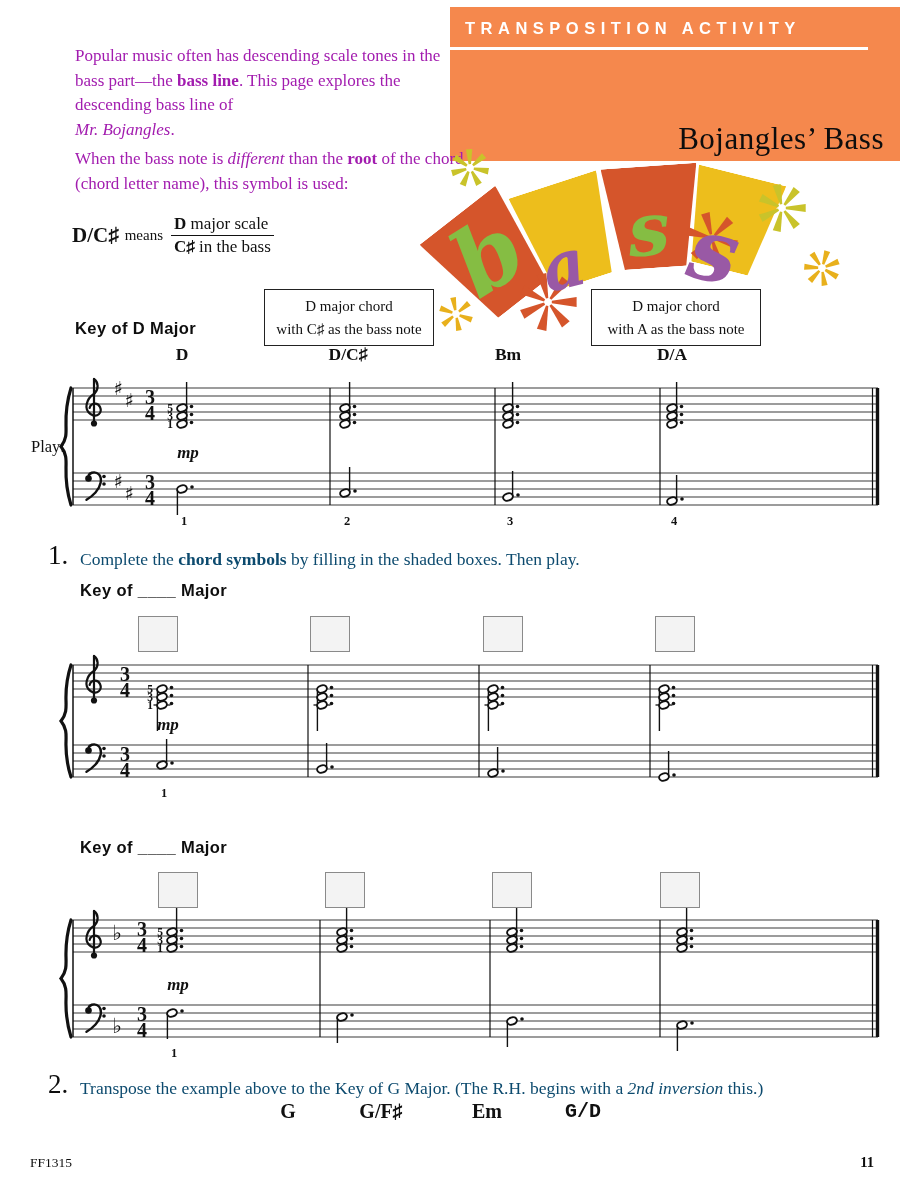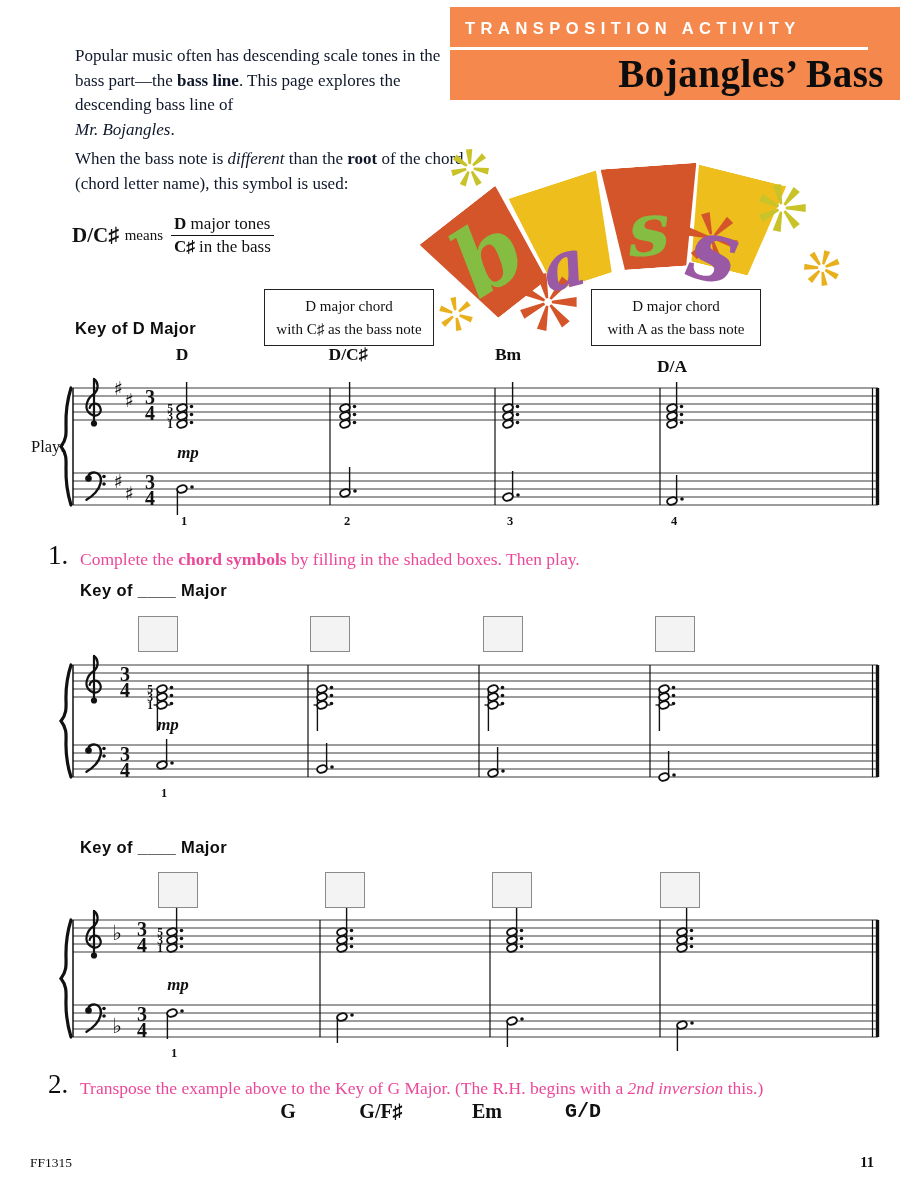--- a/index.html
+++ b/index.html
@@ -1,27 +1,27 @@
 <!DOCTYPE html>
 <html><head>
 <meta charset="utf-8">
 <style>
   html,body{margin:0;padding:0;background:#e8e8e8;}
   .page{position:relative;width:900px;height:1200px;background:#ffffff;margin:0 auto;
         font-family:"Liberation Serif","DejaVu Serif",serif;color:#111;overflow:hidden;}
   
-  .banner{position:absolute;left:450px;top:7px;width:450px;height:93px;}
+  .banner{position:absolute;left:450px;top:7px;width:450px;height:154px;}
   .banner-eyebrow{height:40px;line-height:42px;padding-left:15px;
         font-family:"Liberation Sans","DejaVu Sans",sans-serif;font-weight:bold;
         font-size:16.5px;letter-spacing:5.5px;color:#ffffff;white-space:nowrap;}
   .banner-rule{height:3px;background:#ffffff;margin-right:32px;}
-  .banner-title{position:absolute;right:16px;bottom:4px;font-weight:bold;font-size:39px;
+  .banner-title{position:absolute;right:16px;bottom:4px;font-weight:normal;font-size:31px;
         color:#0d0d0d;letter-spacing:0.5px;}
   
-  .para{position:absolute;font-size:17px;line-height:1.45;color:#0f172a;}
+  .para{position:absolute;font-size:17px;line-height:1.45;color:#a21caf;}
   #intro-p1{left:75px;top:44px;width:372px;}
   #intro-p2{left:75px;top:147px;width:400px;}
   
   .formula{position:absolute;left:72px;top:214px;display:flex;align-items:center;}
   .formula-symbol{font-weight:bold;font-size:21px;}
   .formula-means{font-size:15px;margin:0 8px 0 6px;}
   .fraction{display:inline-block;text-align:left;font-size:17px;}
   .fraction .num{border-bottom:1.6px solid #111;padding:0 3px 1px 3px;}
   .fraction .den{padding:1px 3px 0 3px;}
   
@@ -46,21 +46,21 @@
   .chord-label{position:absolute;transform:translateX(-50%);font-weight:bold;font-size:17.5px;white-space:nowrap;}
   .chord-label-lg{position:absolute;transform:translateX(-50%);font-weight:bold;font-size:20px;white-space:nowrap;}
   
   .system-svg{position:absolute;left:30px;width:860px;}
   #svg-example{top:366px;height:172px;}
   #svg-ex1{top:640px;height:170px;}
   #svg-ex2{top:888px;height:178px;}
   .answer-box{position:absolute;background:#f3f3f3;border:1.2px solid #8a8a8a;}
   
   .item-number{position:absolute;font-size:27px;color:#0d0d0d;}
-  .item-text{position:absolute;font-size:17.5px;color:#ec4899;white-space:nowrap;}
+  .item-text{position:absolute;font-size:17.5px;color:#0c4a6e;white-space:nowrap;}
   #item1-number{left:48px;top:540px;}
   #item1-text{left:80px;top:549px;}
   #item2-number{left:48px;top:1069px;}
   #item2-text{left:80px;top:1078px;}
   
   .footer-text{position:absolute;font-size:13.5px;color:#0d0d0d;}
   #footer-left{left:30px;top:1155px;}
   #footer-right{right:26px;top:1154px;font-size:14.5px;font-weight:bold;}
   b{font-weight:bold;} i{font-style:italic;}
 </style>
@@ -76,21 +76,21 @@
   </div>
 
   <div class="para" id="intro-p1"><span>Popular music often has descending scale tones in the bass part—the </span><b>bass line</b><span>. This page explores the descending bass line of</span><br><i>Mr. Bojangles</i><span>.</span></div>
 
   <div class="para" id="intro-p2"><span>When the bass note is </span><i>different</i><span> than the </span><b>root</b><span> of the chord (chord letter name), this symbol is used:</span></div>
 
   <div class="formula">
     <span class="formula-symbol">D/C♯</span>
     <span class="formula-means">means</span>
     <span class="fraction">
-      <span class="num" style="display:block;"><b>D</b><span> major tones</span></span>
+      <span class="num" style="display:block;"><b>D</b><span> major scale</span></span>
       <span class="den" style="display:block;"><b>C♯</b><span> in the bass</span></span>
     </span>
   </div>
 
   <div id="bass-art">
       <div class="trap" style="left: 256px; top: 28px; width: 90px; height: 96px; background: rgb(237, 190, 28); transform: rotate(14deg);"></div>
       <div class="trap" style="left: 174px; top: 20px; width: 96px; height: 102px; background: rgb(213, 85, 43); transform: rotate(-4deg);"></div>
       <div class="trap" style="left: 92px; top: 36px; width: 92px; height: 102px; background: rgb(237, 190, 28); transform: rotate(-18deg);"></div>
       <div class="trap" style="left: 12px; top: 58px; width: 96px; height: 106px; background: rgb(213, 85, 43); transform: rotate(-38deg);"></div>
     <svg id="art-flowers" viewBox="0 0 446 200">
@@ -165,21 +165,21 @@
   </div>
   <div class="callout" id="callout-2">
     <span>D major chord</span>
     <span>with A as the bass note</span>
   </div>
 
   <div class="key-label" id="key-label-example">Key of D Major</div>
   <span class="chord-label" id="ex-chord-0" style="left: 182px; top: 344px;">D</span>
   <span class="chord-label" id="ex-chord-1" style="left: 348px; top: 344px;">D/C♯</span>
   <span class="chord-label" id="ex-chord-2" style="left: 508px; top: 344px;">Bm</span>
-  <span class="chord-label" id="ex-chord-3" style="left: 672px; top: 356px;">D/A</span>
+  <span class="chord-label" id="ex-chord-3" style="left: 672px; top: 344px;">D/A</span>
   <svg class="system-svg" id="svg-example" viewBox="0 0 860 172">
       <line x1="43" y1="22" x2="848" y2="22" stroke="#3a3a3a" stroke-width="1.1"></line>
       <line x1="43" y1="107" x2="848" y2="107" stroke="#3a3a3a" stroke-width="1.1"></line>
       <line x1="43" y1="30" x2="848" y2="30" stroke="#3a3a3a" stroke-width="1.1"></line>
       <line x1="43" y1="115" x2="848" y2="115" stroke="#3a3a3a" stroke-width="1.1"></line>
       <line x1="43" y1="38" x2="848" y2="38" stroke="#3a3a3a" stroke-width="1.1"></line>
       <line x1="43" y1="123" x2="848" y2="123" stroke="#3a3a3a" stroke-width="1.1"></line>
       <line x1="43" y1="46" x2="848" y2="46" stroke="#3a3a3a" stroke-width="1.1"></line>
       <line x1="43" y1="131" x2="848" y2="131" stroke="#3a3a3a" stroke-width="1.1"></line>
       <line x1="43" y1="54" x2="848" y2="54" stroke="#3a3a3a" stroke-width="1.1"></line>

